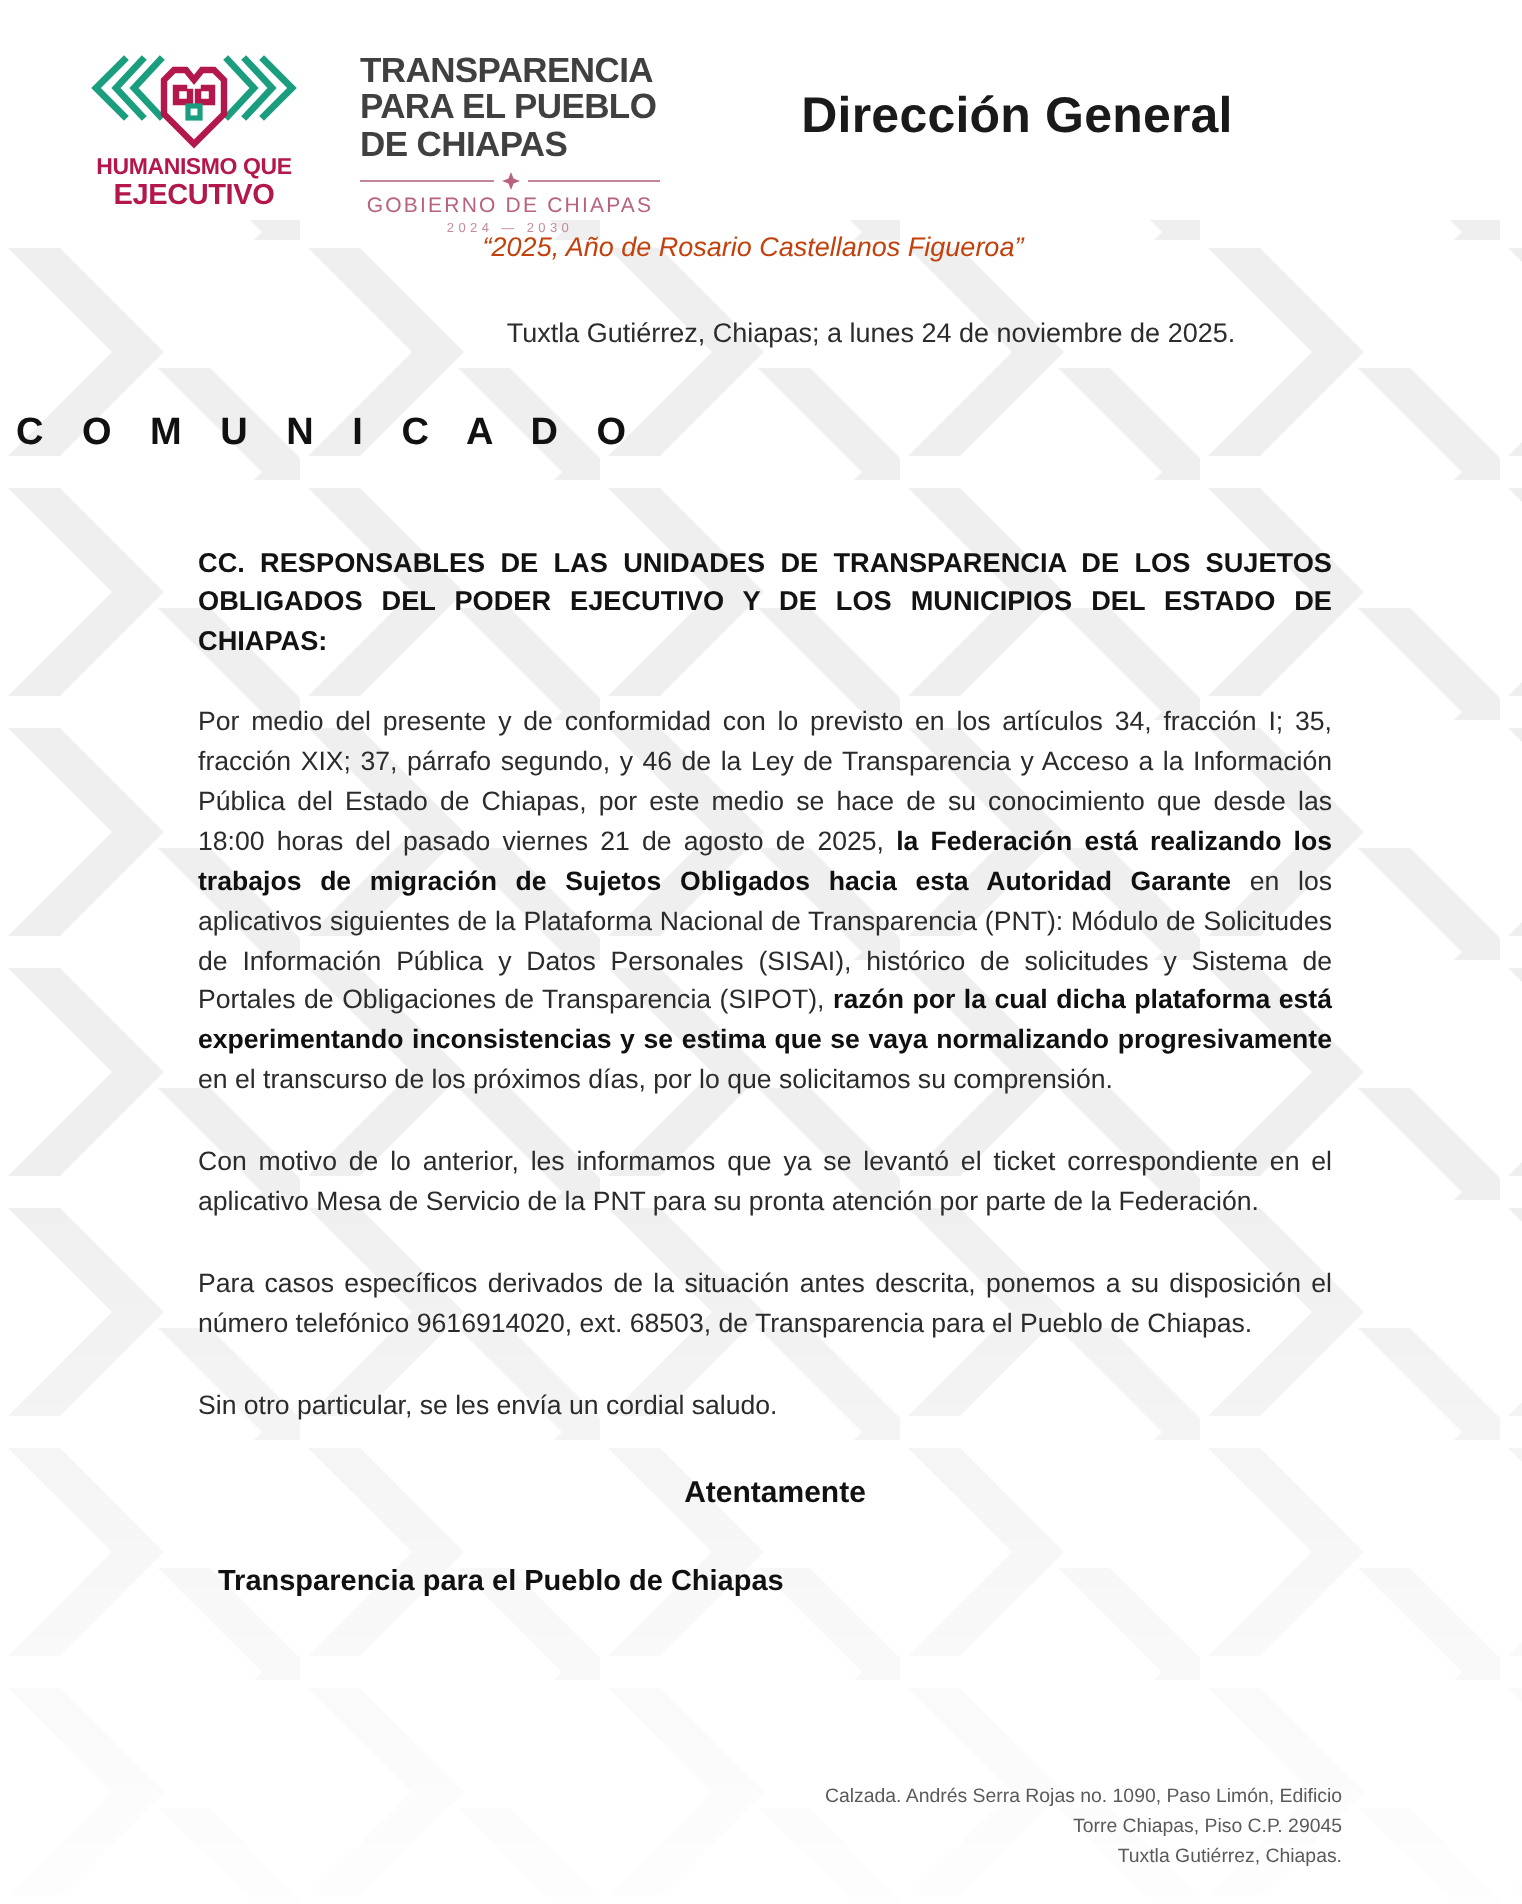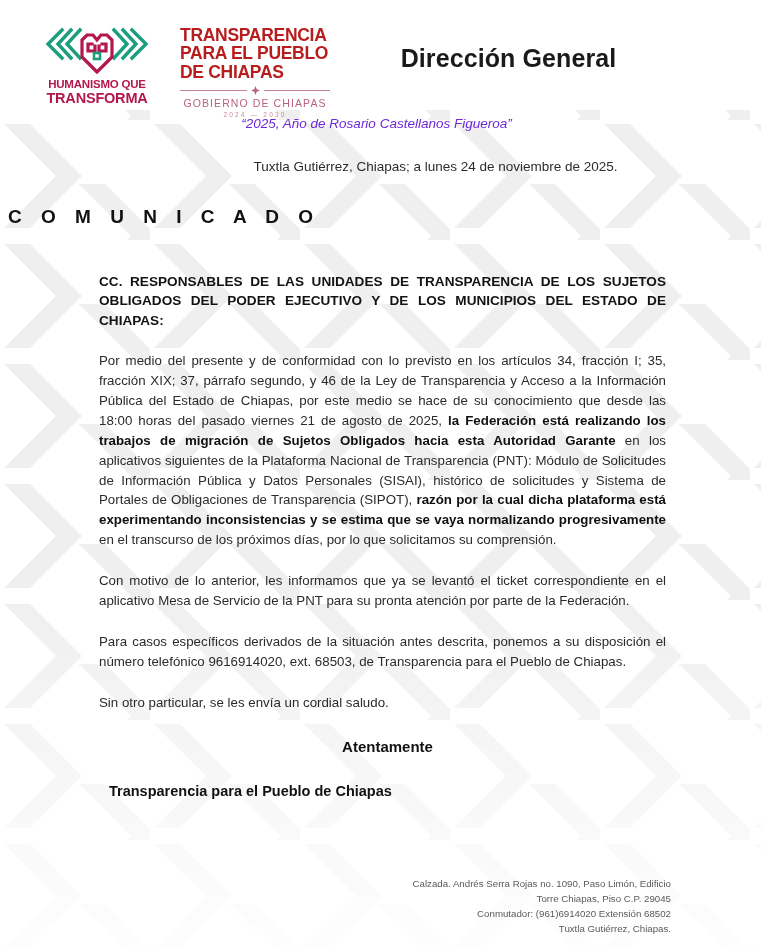--- a/index.html
+++ b/index.html
@@ -61,21 +61,21 @@
   }
   .logo-humanismo .lh-1 { font-size: 11.5px; }
   .logo-humanismo .lh-2 { font-size: 14.5px; }
 
   .logo-transparencia {
     flex: 0 0 150px;
     margin-left: 22px;
     padding-top: 4px;
   }
   .logo-transparencia .lt-line {
-    color: #b91c1c;
+    color: #404040;
     font-weight: 800;
     font-size: 17.5px;
     line-height: 1.05;
     letter-spacing: -0.3px;
   }
   .lt-rule {
     display: flex;
     align-items: center;
     margin-top: 5px;
     gap: 4px;
@@ -110,21 +110,21 @@
     padding-top: 22px;
     padding-right: 40px;
     letter-spacing: 0.1px;
   }
 
   
   .lema {
     text-align: center;
     font-style: italic;
     font-size: 13.5px;
-    color: #6d28d9;
+    color: #c2410c;
     margin-top: 6px;
     padding-right: 8px;
   }
 
   .fecha {
     text-align: center;
     font-size: 13.5px;
     color: #2c2c2c;
     margin-top: 28px;
     padding-left: 110px;
@@ -251,21 +251,21 @@
           <path d="M54,22 L50,22 L50,29 L57,29 L57,24"></path>
 
           <path d="M64,22 L68,22 L68,29 L61,29 L61,24"></path>
         </g>
         <g fill="none" stroke="#1A9E7E" stroke-width="2.6">
           <rect x="56" y="31" width="6" height="6"></rect>
         </g>
       </svg>
       <div class="lh-text">
         <div class="lh-1">HUMANISMO QUE</div>
-        <div class="lh-2">TRANSFORMA</div>
+        <div class="lh-2">EJECUTIVO</div>
       </div>
     </div>
 
     <div class="logo-transparencia">
       <div class="lt-line">TRANSPARENCIA</div>
       <div class="lt-line">PARA EL PUEBLO</div>
       <div class="lt-line">DE CHIAPAS</div>
       <div class="lt-rule">
         <span class="bar"></span>
         <span class="dot">
@@ -301,17 +301,16 @@
     <p class="para">Sin otro particular, se les envía un cordial saludo.</p>
 
     <div class="atentamente">Atentamente</div>
 
     <div class="firma">Transparencia para el Pueblo de Chiapas</div>
   </div>
 
   <div class="footer">
     <div>Calzada. Andrés Serra Rojas no. 1090, Paso Limón, Edificio</div>
     <div>Torre Chiapas, Piso C.P. 29045</div>
-    <div>Conmutador: (961)6914020 Extensión 68502</div>
     <div>Tuxtla Gutiérrez, Chiapas.</div>
   </div>
 
 </div>
 
 </body></html>

